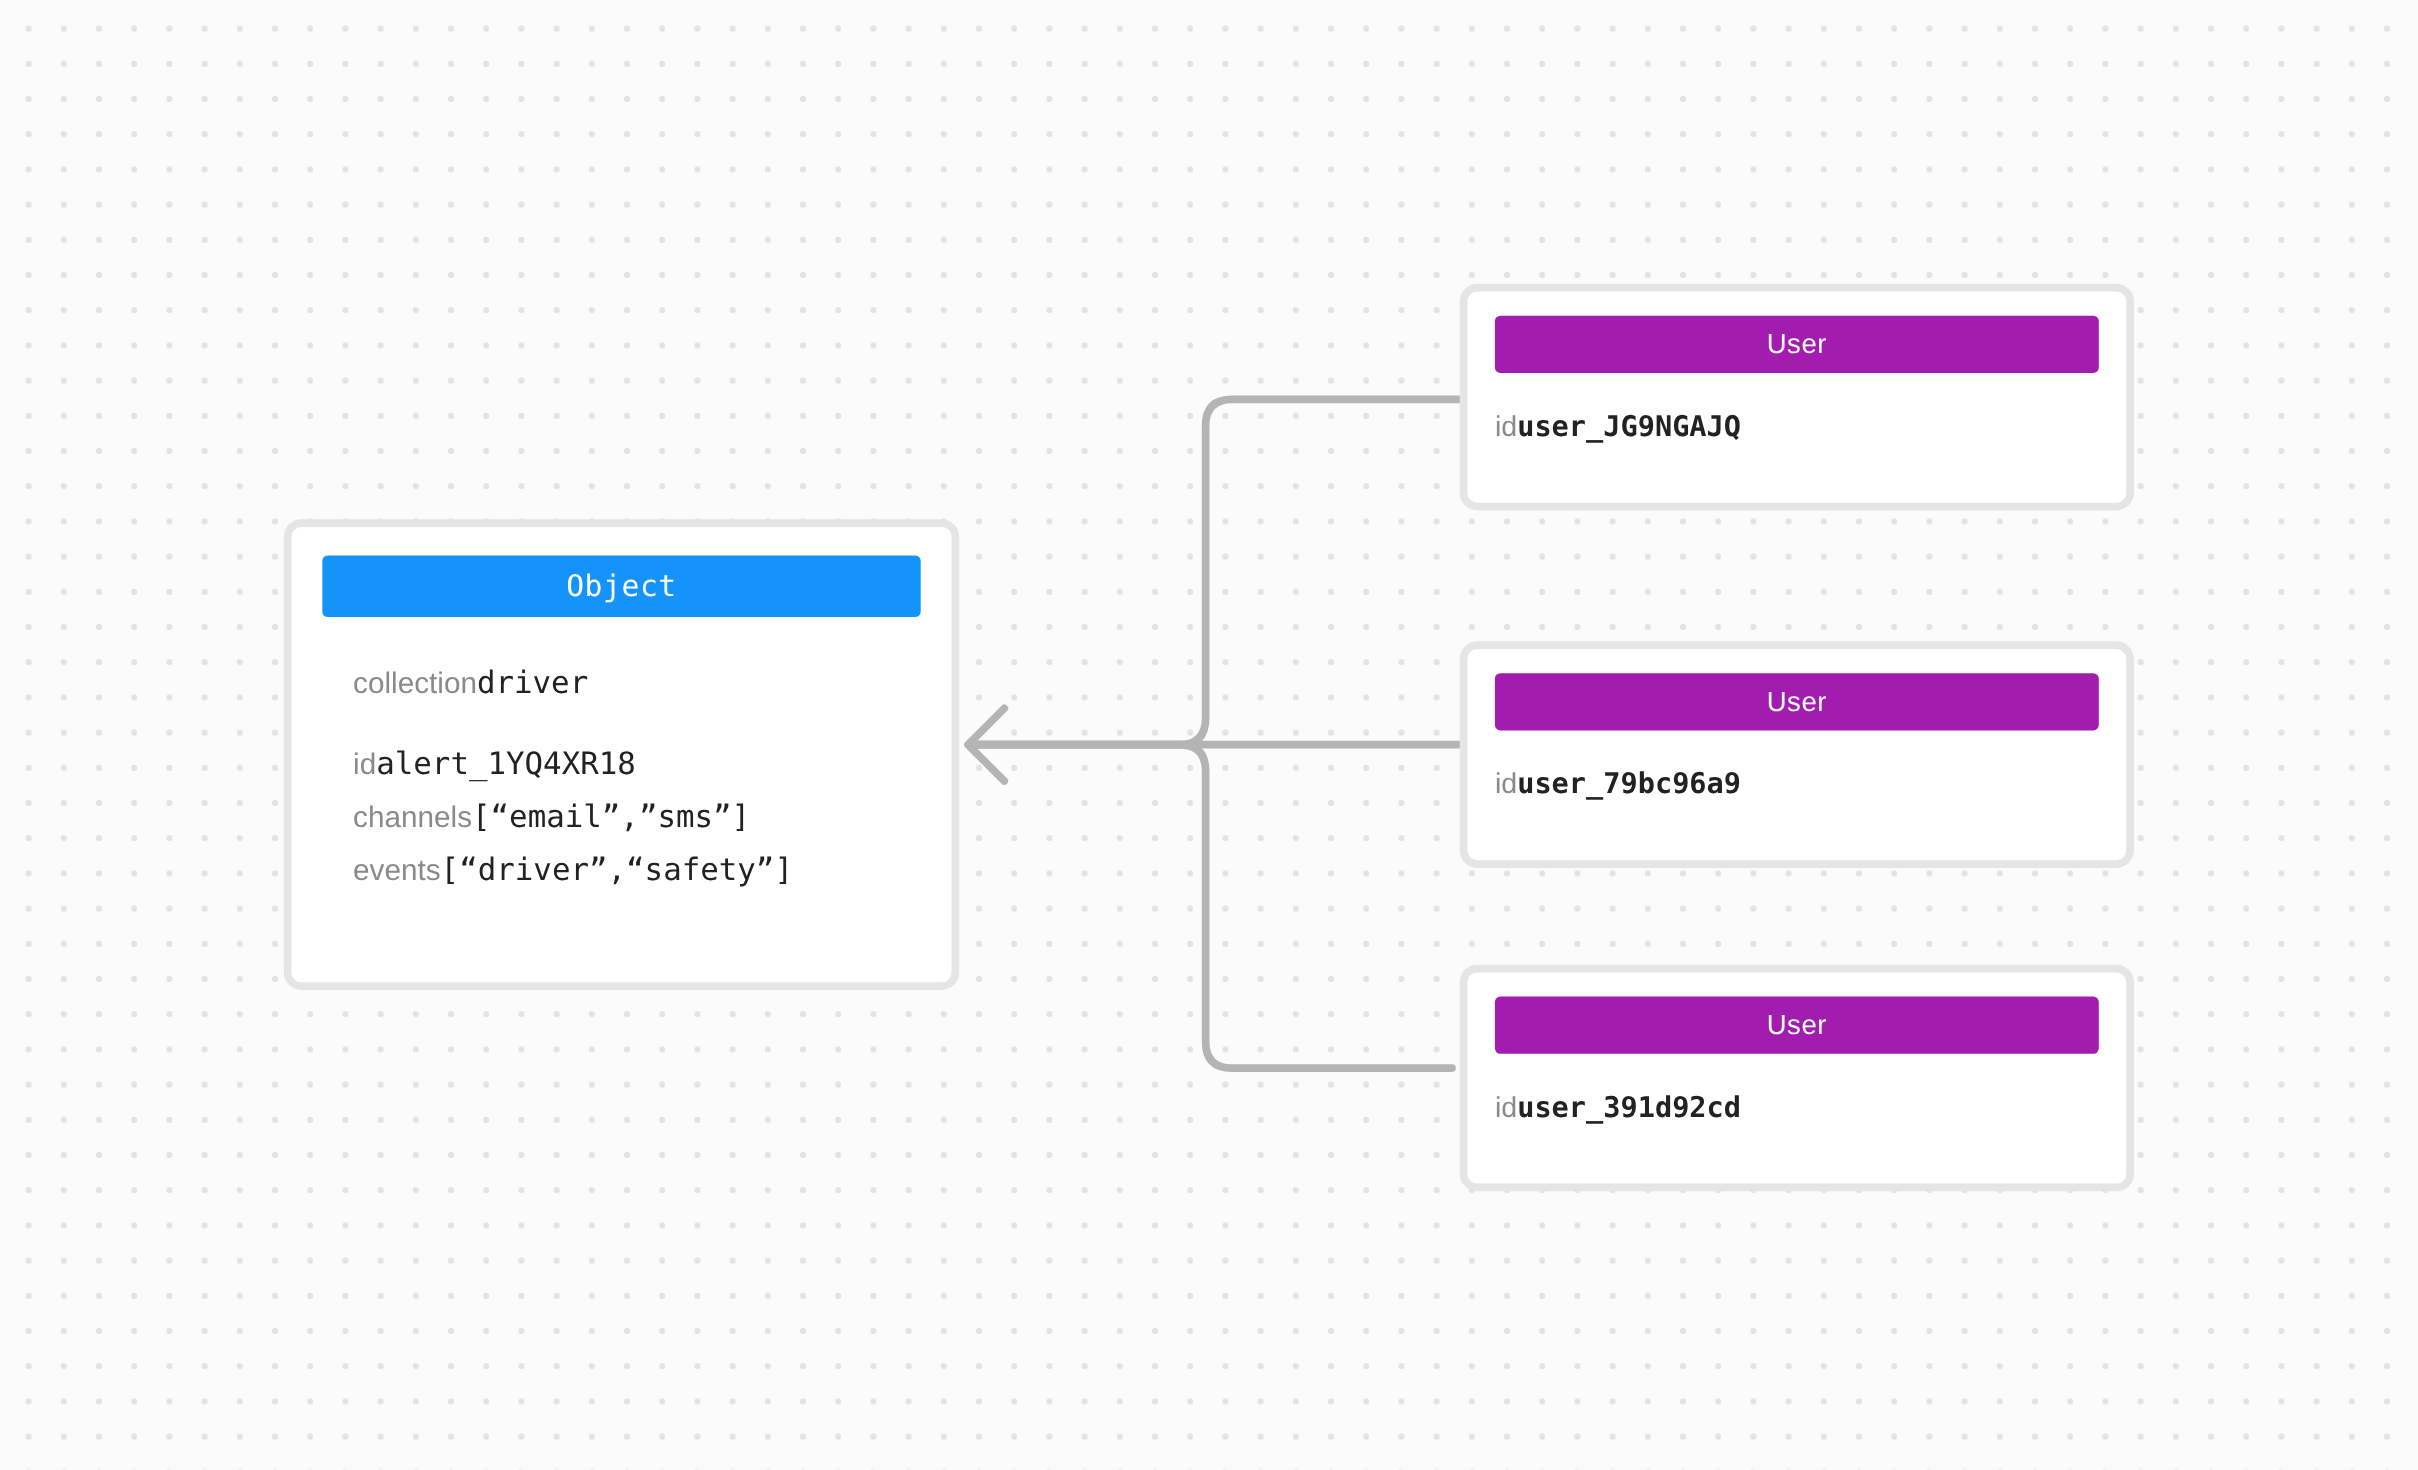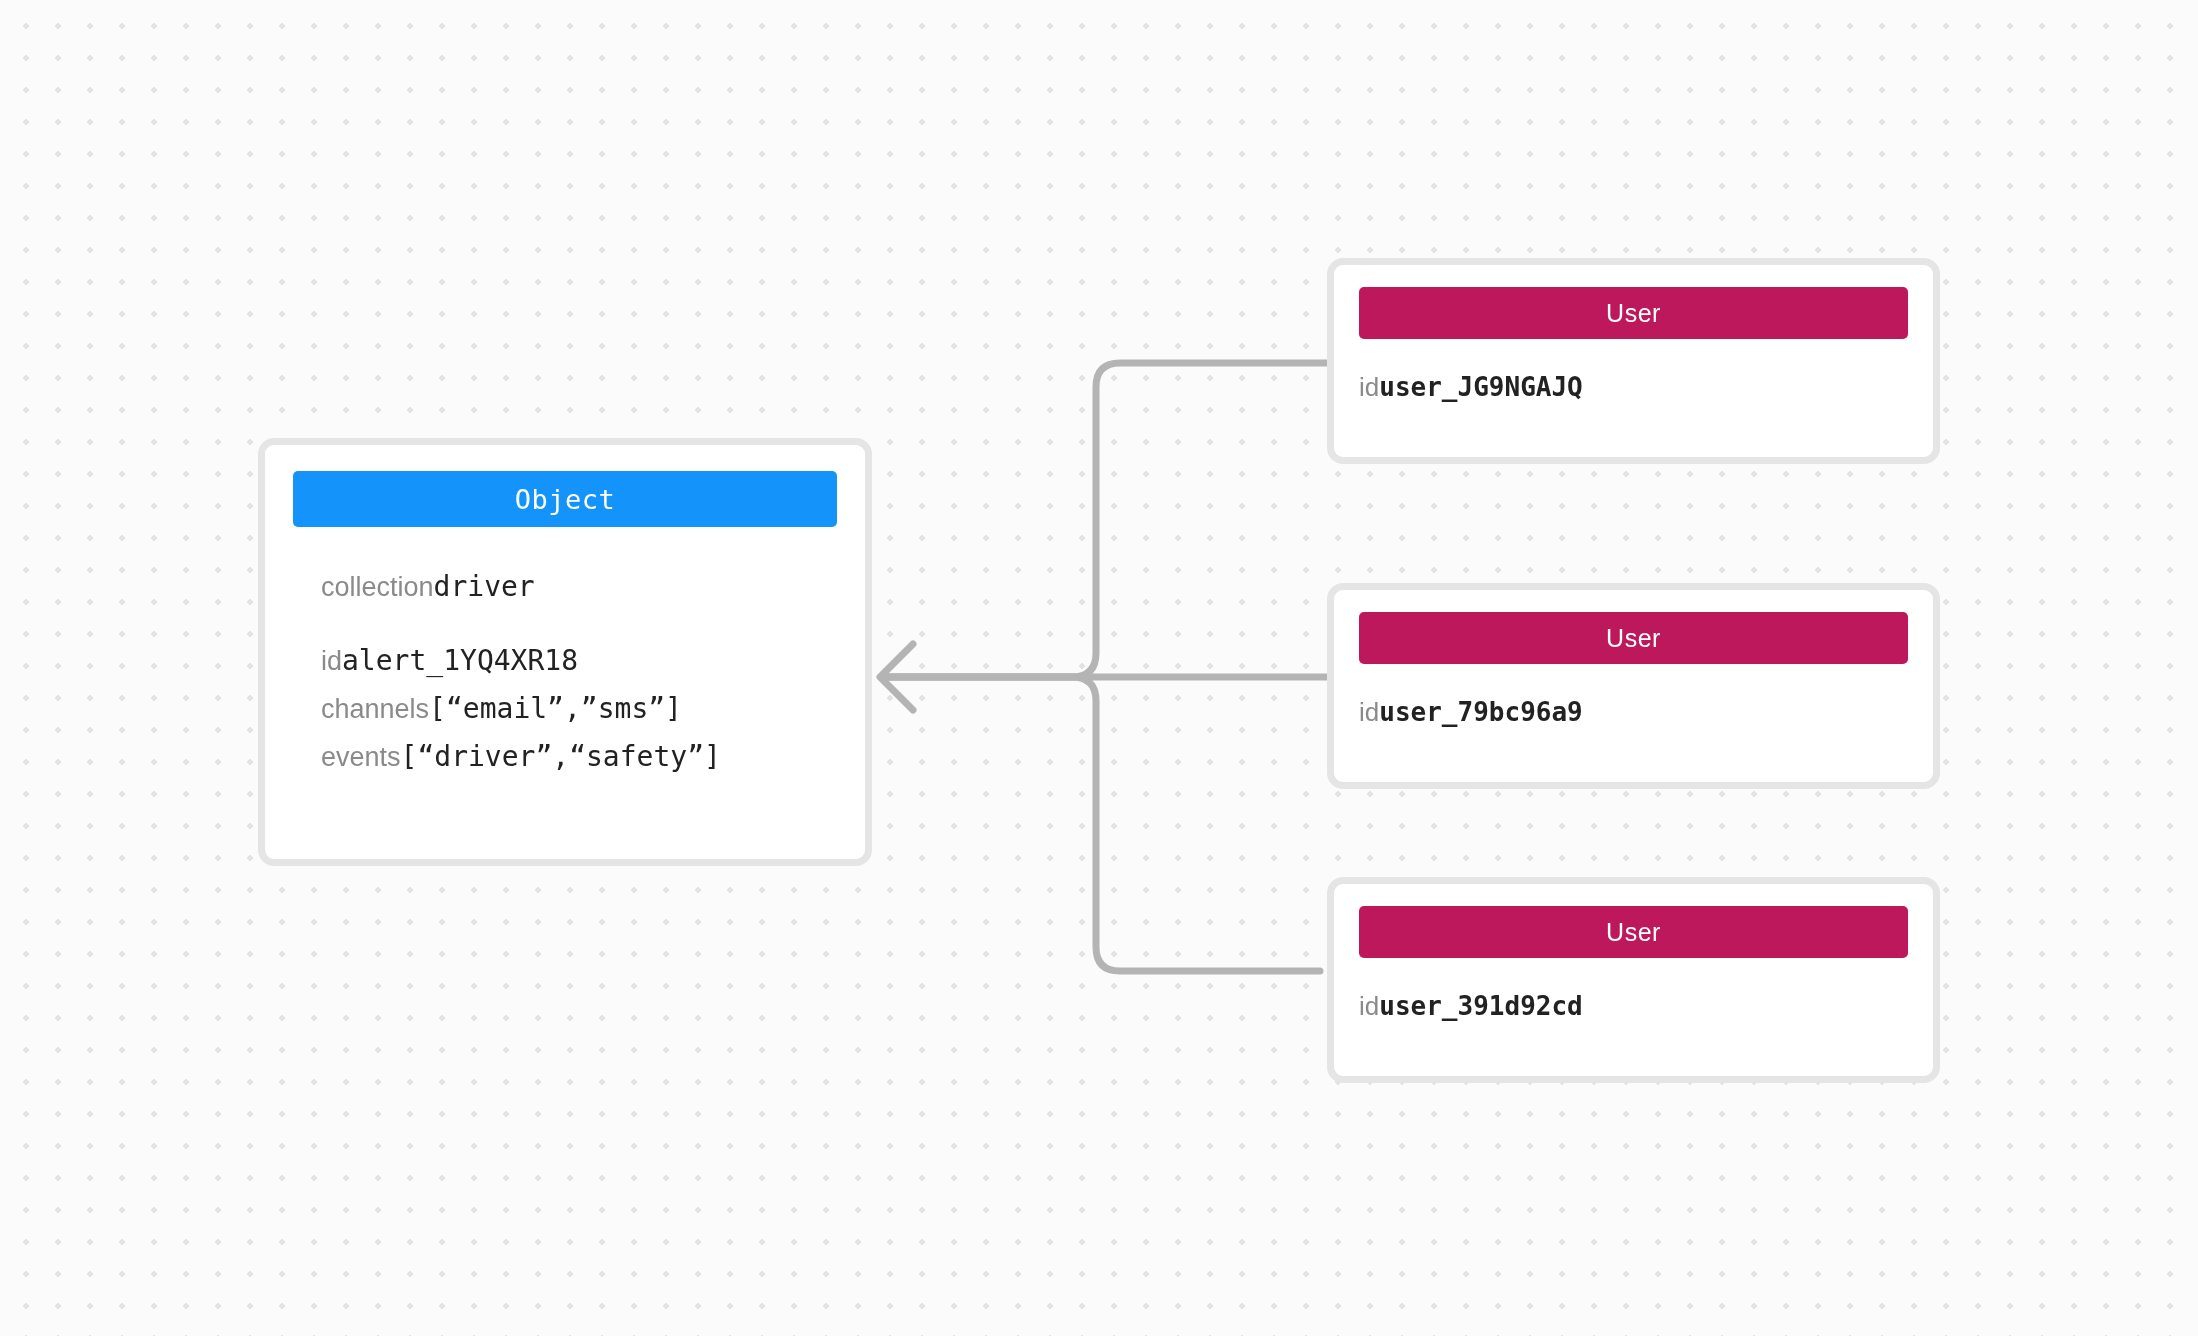--- a/index.html
+++ b/index.html
@@ -74,21 +74,21 @@
 
   .field-val {
     color: #222222;
     font-family: "DejaVu Sans Mono", monospace;
     text-align: right;
   }
 
   
   #node-object {
     left: 258px;
-    top: 438px;
+    top: 472px;
     width: 614px;
     height: 428px;
   }
   #node-object .node-header {
     margin: 26px 28px 0 28px;
     height: 56px;
     background: #1494fb;
     font-family: "DejaVu Sans Mono", monospace;
     font-size: 27px;
   }
@@ -106,21 +106,21 @@
 
   
   .node-user {
     left: 1327px;
     width: 613px;
     height: 206px;
   }
   .node-user .node-header {
     margin: 22px 25px 0 25px;
     height: 52px;
-    background: #be185d;
+    background: #a21caf;
     font-family: "Liberation Sans", sans-serif;
     font-size: 25px;
   }
   .node-user .node-body {
     padding: 28px 25px 0 25px;
   }
   .node-user .field-row {
     font-size: 26px;
     line-height: 40px;
   }

